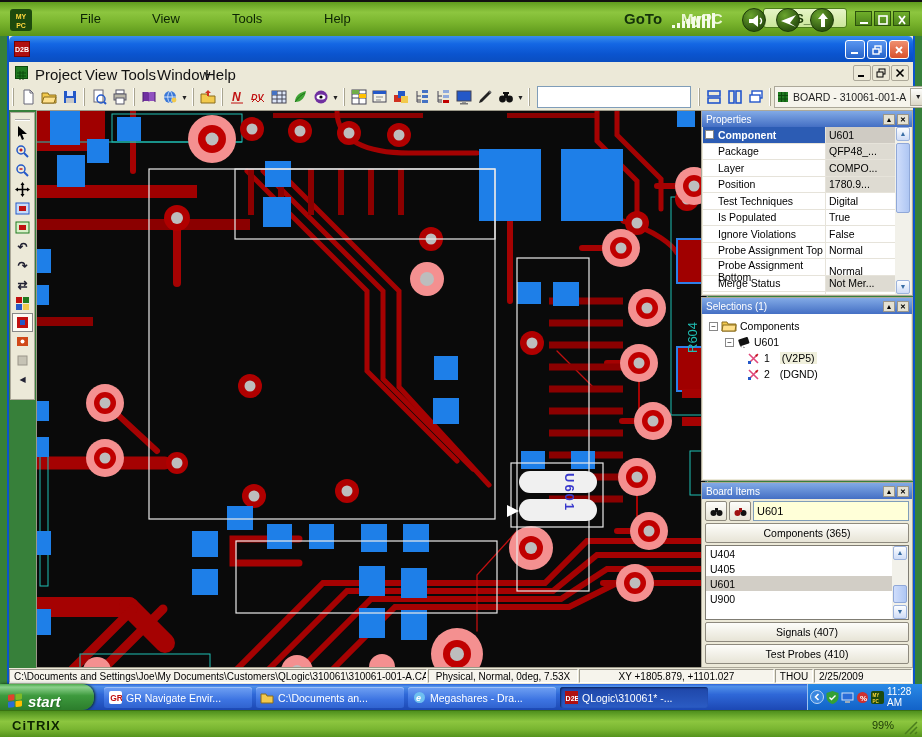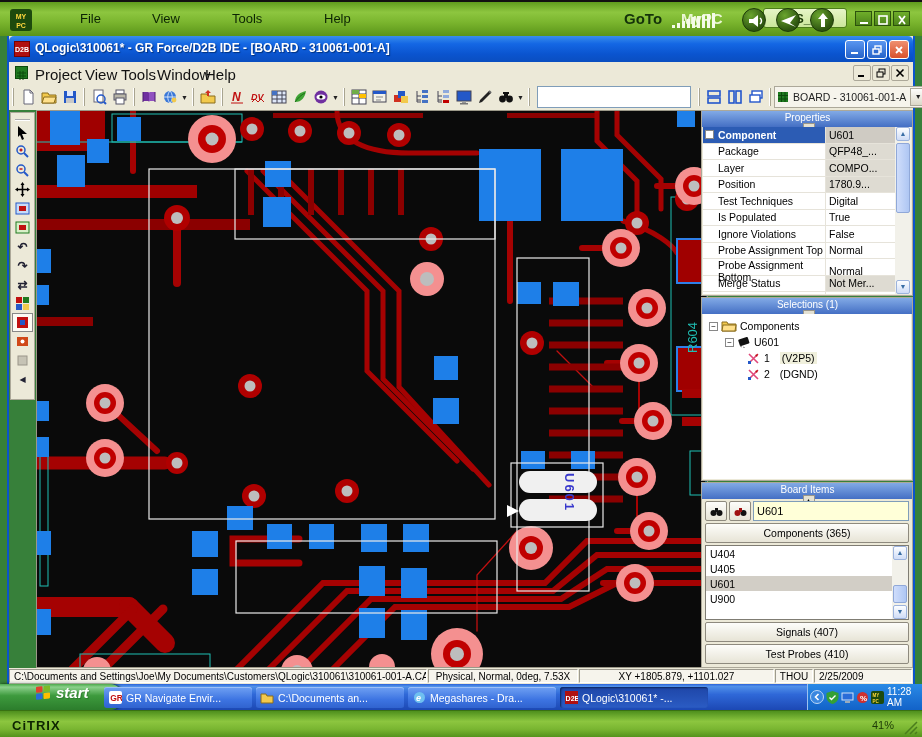--- a/index.html
+++ b/index.html
@@ -54,21 +54,21 @@
   .client{left:0;top:74px;width:904px;height:558px;background:#37803A;}
   .vtool{left:1px;top:2px;width:25px;height:288px;background:#ECE9D8;border:1px solid #aca899;box-sizing:border-box;}
   .vtb{width:21px;height:19px;margin:0 auto;display:flex;align-items:center;justify-content:center;font-size:12px;color:#223;}
   .vtb svg{width:15px;height:15px;}
   .vtb.active{border:1px solid #888;background:#fdfbf4;box-sizing:border-box;}
   .viewport{left:27px;top:0;width:672px;height:558px;background:#000;border:1px solid #9b9888;box-sizing:border-box;overflow:hidden;}
   
   .dock{right:0;top:0;width:212px;height:558px;}
   .panel{left:0;width:212px;background:#ECE9D8;border:1px solid #aca899;box-sizing:border-box;}
   .phead{height:15px;background:linear-gradient(180deg,#82aae6,#446fc4);color:#fff;
-    font-size:10px;padding:1px 3px 0 4px;display:flex;align-items:center;flex-direction:column;}
+    font-size:10px;padding:1px 3px 0 4px;display:flex;align-items:center;}
   .phbtn{width:12px;height:11px;background:#e4e1d2;border:1px solid #9a968a;margin-left:2px;
     font-size:7px;line-height:9px;text-align:center;color:#000;box-sizing:border-box;font-weight:bold;}
   .prow{display:grid;grid-template-columns:15px 1fr 70px;height:15.5px;align-items:center;
     font-size:10.5px;border-bottom:1px solid #e6e3da;background:#fff;color:#000;}
   .prow .val{border-left:1px solid #e6e3da;padding-left:3px;height:100%;display:flex;align-items:center;overflow:hidden;white-space:nowrap;}
   .prow.sel{background:#2c5cb4;color:#fff;font-weight:bold;}
   .prow.sel .val{background:#cfcbc3;color:#000;font-weight:normal;}
   .val.gray{background:#dedbd2;}
   .vscroll{position:absolute;right:1px;top:16px;bottom:1px;width:16px;background:#f2f1ea;}
   .sbtn{position:absolute;left:1px;width:14px;height:14px;background:linear-gradient(#fdfeff,#cfdcf6);
@@ -83,21 +83,21 @@
   .lstitem.sel{background:#d2cec6;}
   
   .statusbar{left:0;top:632px;width:904px;height:16px;background:#ECE9D8;display:flex;}
   .ssec{border:1px solid;border-color:#9d9a8e #fff #fff #9d9a8e;margin:1px 1px 1px 0;
     font-size:10px;color:#000;display:flex;align-items:center;padding:0 4px;white-space:nowrap;overflow:hidden;box-sizing:border-box;background:#f6f4ec;}
   
   .taskbar{left:0;top:684px;width:922px;height:26px;
     background:linear-gradient(180deg,#2a61d8 0%,#5191e9 9%,#2f68d8 40%,#1c48b4 100%);}
   .startbtn{left:0;top:0;width:94px;height:26px;border-radius:0 12px 12px 0;
     background:linear-gradient(180deg,#4ca94c 0%,#8bd08b 12%,#3d9a3d 45%,#2c7d2c 100%);
-    display:flex;align-items:flex-start;box-shadow:1px 0 3px #0a2a0a;padding-left:28px;}
+    display:flex;align-items:flex-end;box-shadow:1px 0 3px #0a2a0a;}
   .startbtn .lbl{color:#fff;font-size:15px;font-weight:bold;font-style:italic;text-shadow:1px 1px 1px #14501464;margin-left:4px;}
   .taskbtn{top:3px;width:148px;height:21px;border-radius:3px;
     background:linear-gradient(180deg,#70a1f3,#3d74e2 60%,#3063cf);
     box-shadow:inset 0 1px 0 #9ec0f8;display:flex;align-items:center;padding:0 4px;box-sizing:border-box;}
   .taskbtn.active{background:linear-gradient(180deg,#1e46a8,#2b5cc4);box-shadow:inset 1px 1px 2px #0c245c;}
   .taskbtn .lbl{color:#fff;font-size:10.5px;margin-left:4px;white-space:nowrap;overflow:hidden;}
   .tico{width:14px;height:14px;flex:0 0 auto;display:flex;align-items:center;justify-content:center;}
   .tray{right:0;top:0;width:114px;height:26px;background:linear-gradient(180deg,#2a8ae6,#1262c8);
     border-left:1px solid #9cc2f0;display:flex;align-items:center;}
   .trayico{width:15px;height:15px;margin-left:2px;display:flex;align-items:center;justify-content:center;}
@@ -164,21 +164,20 @@
       <svg viewBox="0 0 14 12" width="14" height="12">
           <path d="M4 2l6 8M10 2l-6 8" stroke="#fff" stroke-width="1.8"></path>
         </svg>
     </div>
   </div>
 
   <div class="abs app">
 
     <div class="abs titlebar">
       <div class="abs title-icon">D2B</div>
-      <div class="abs title-text">QLogic\310061* - GR Force/D2B IDE - [BOARD - 310061-001-A]</div>
       <div class="abs capbtn" style="right:48px">
         <svg viewBox="0 0 12 12" width="12" height="12">
             <rect x="2" y="8" width="7" height="2" fill="#fff"></rect>
           </svg>
         </div>
       <div class="abs capbtn" style="right:26px">
         <svg viewBox="0 0 12 12" width="12" height="12">
             <rect x="4" y="2" width="6" height="6" fill="none" stroke="#fff" stroke-width="1.4"></rect>
             <rect x="2" y="5" width="6" height="5" fill="#2e6ad0" stroke="#fff" stroke-width="1.4"></rect>
           </svg>
@@ -987,19 +986,19 @@
             <text x="1.5" y="6" font-size="4.5" font-weight="bold" fill="#ffd73d">MY</text>
             <text x="1.5" y="11.5" font-size="4.5" font-weight="bold" fill="#ffd73d">PC</text>
           </svg>
         </span>
       <span class="clock">11:28 AM</span>
     </div>
   </div>
 
   <div class="abs citrix">
     <span class="abs brand">CiTRIX</span>
-    <span class="abs zoom">41%</span>
+    <span class="abs zoom">99%</span>
     <svg class="abs" style="right:4px;top:10px" width="14" height="14" viewBox="0 0 14 14">
       <path d="M13 1L1 13M13 6L6 13M13 11l-2 2" stroke="#4a7d1d" stroke-width="1.5"></path>
       </svg>
   </div>
 
 </div>
 
 </body></html>

